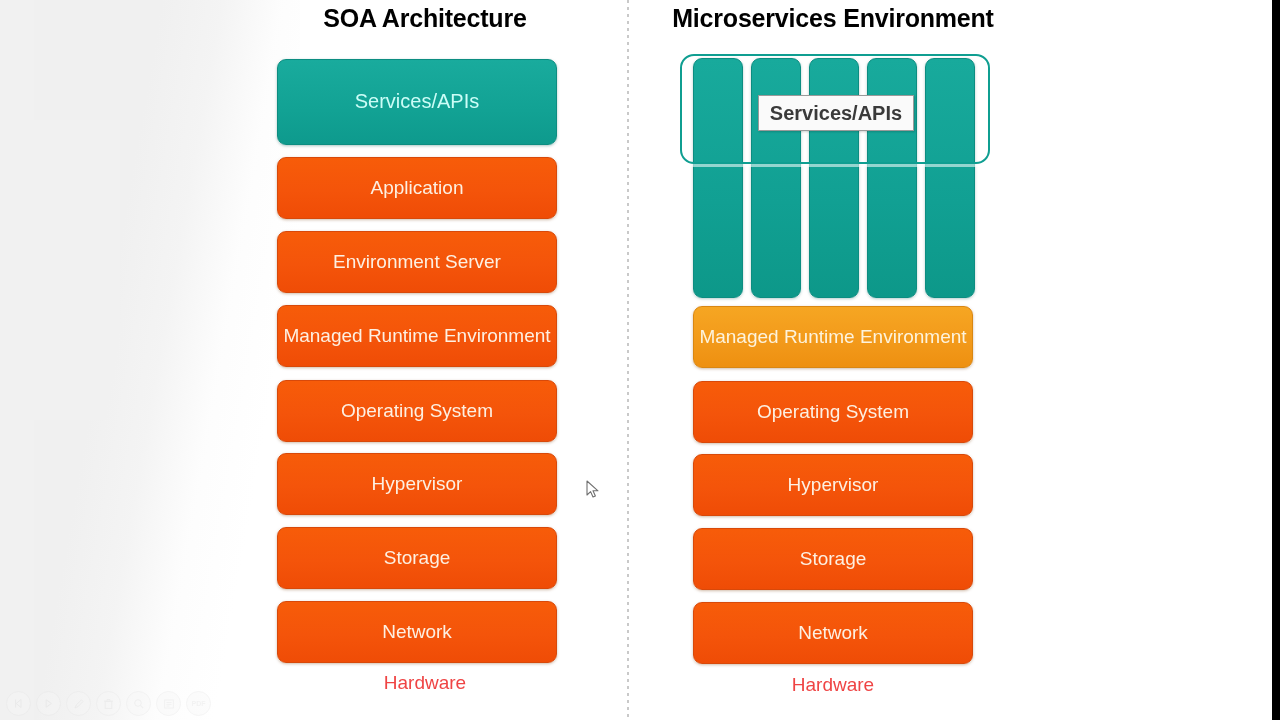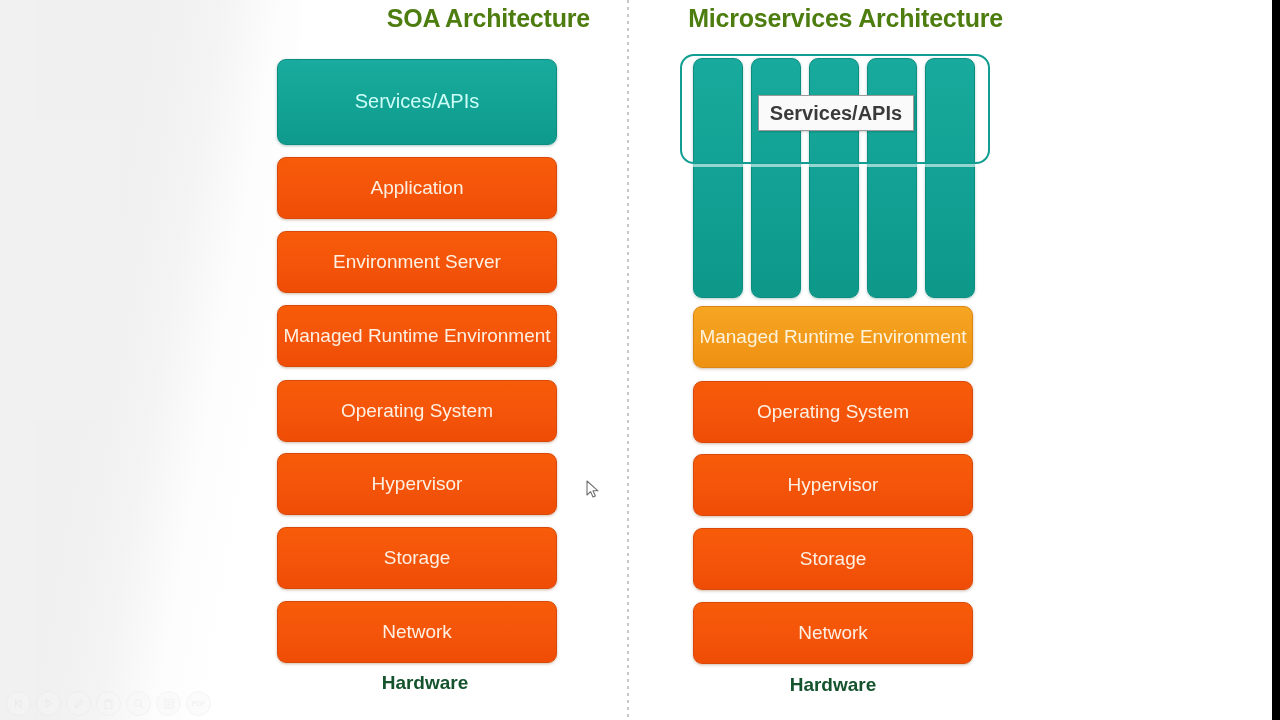--- a/index.html
+++ b/index.html
@@ -70,24 +70,24 @@
     top: 0;
     height: 720px;
   }
   .col-left  { left: 260px;  width: 330px; }
   .col-right { left: 663px;  width: 340px; }
 
   .col-title {
     position: absolute;
     top: 4px;
     width: 100%;
-    text-align: right;
+    text-align: center;
     font-size: 25px;
     font-weight: bold;
-    color: #4d7c0f;
+    color: #000000;
     letter-spacing: -0.2px;
     white-space: nowrap;
   }
   .col-right .col-title { font-size: 25px; }
 
   
   .box {
     position: absolute;
     border-radius: 9px;
     box-sizing: border-box;
@@ -166,22 +166,22 @@
     box-shadow: 1px 1px 2px rgba(0,0,0,0.18);
     z-index: 6;
   }
 
   
   .hw-caption {
     position: absolute;
     width: 100%;
     text-align: center;
     font-size: 19px;
-    font-weight: bold;
-    color: #14532d;
+    font-weight: normal;
+    color: #ef4444;
   }
 
   
   .toolbar {
     position: absolute;
     left: 6px;
     bottom: 4px;
     display: flex;
     gap: 5px;
     align-items: center;
@@ -254,21 +254,21 @@
 
     <div class="box box-orange" style="left:17px; top:601px; width:280px; height:62px;">
       <span class="lbl">Network</span>
     </div>
 
     <div class="hw-caption" style="top:672px;">Hardware</div>
   </div>
 
   <div class="column col-right">
 
-    <div class="col-title">Microservices Architecture</div>
+    <div class="col-title">Microservices Environment</div>
 
     <div class="ms-bars">
       <div class="ms-bar" style="left:0px;"></div>
       <div class="ms-bar" style="left:58px;"></div>
       <div class="ms-bar" style="left:116px;"></div>
       <div class="ms-bar" style="left:174px;"></div>
       <div class="ms-bar" style="left:232px;"></div>
     </div>
 
     <div class="ms-outline"></div>

